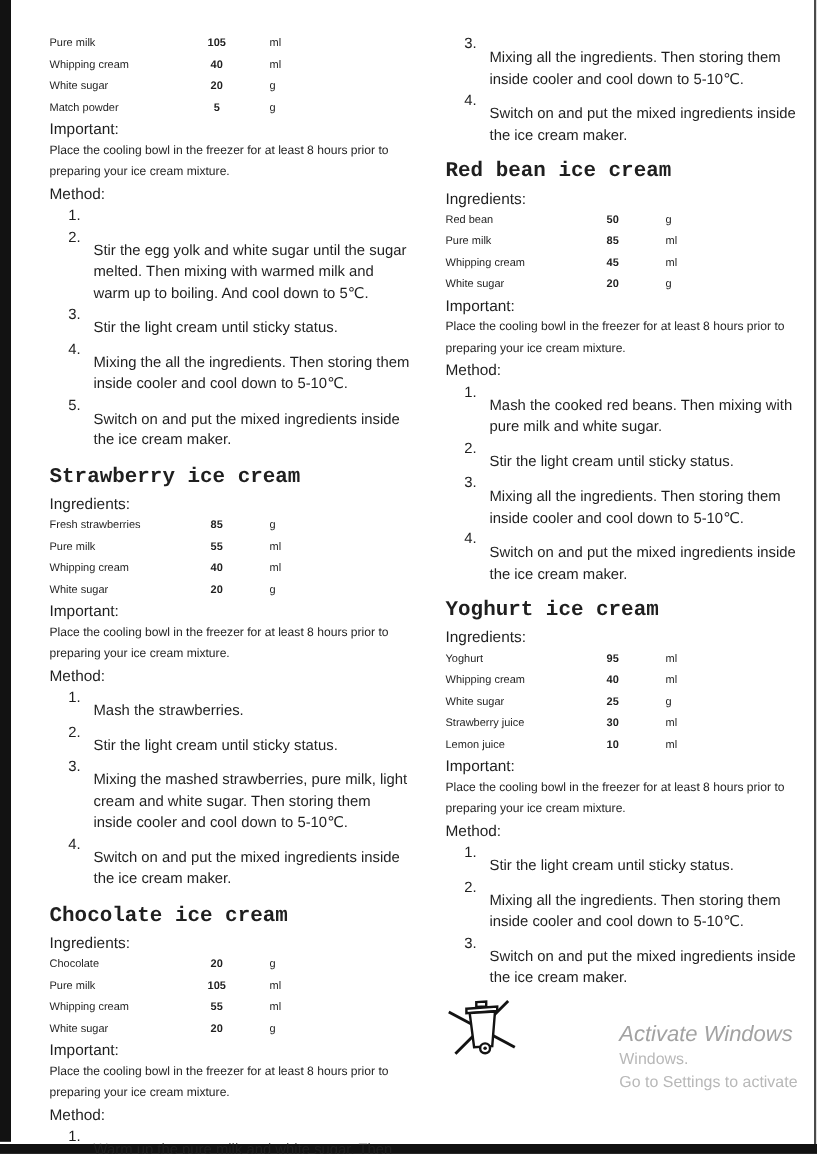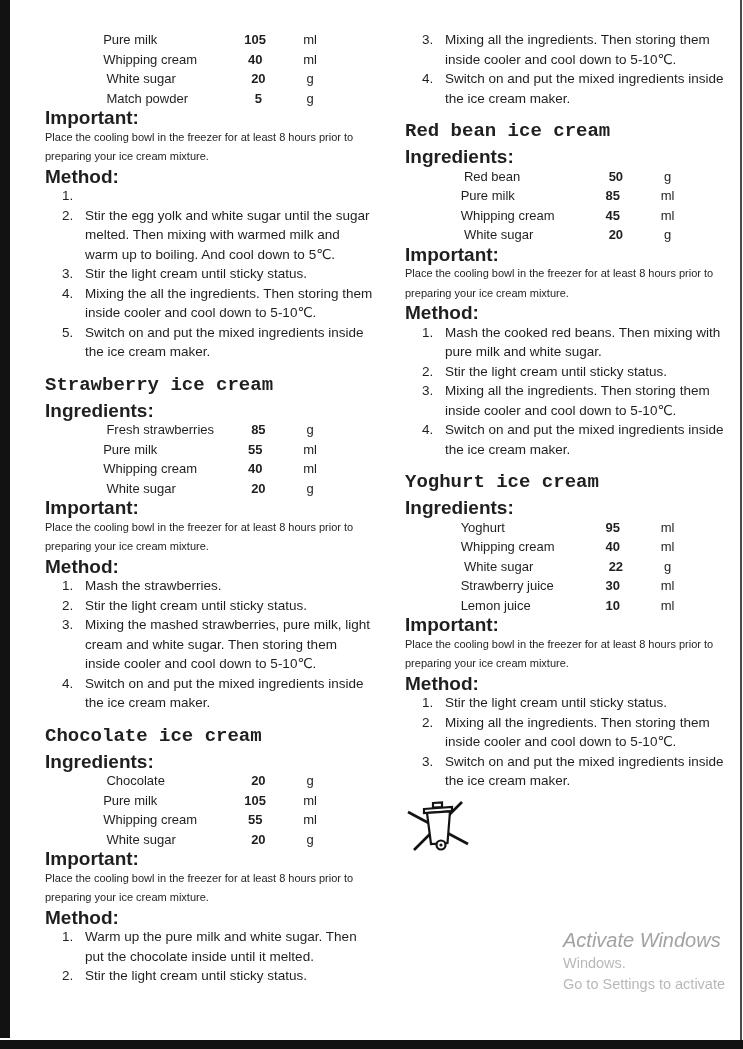--- a/index.html
+++ b/index.html
@@ -25,48 +25,47 @@
   .col-right { left: 405px; width: 325px; }
 
   .title {
     font-size: 19px;
     line-height: 23px;
     font-weight: 700;
     margin: 12px 0 4px 0;
     font-family: Liberation Mono, monospace;
   }
   .lbl {
-    font-size: 19px;
+    font-size: 14px;
     line-height: 19.5px;
-    font-weight: 700;
+    font-weight: 400;
     margin: 0;
   }
   .para {
     font-size: 11px;
     line-height: 19.5px;
     margin: 0;
   }
   .ing-row {
     display: flex;
-    font-size: 13px;
+    font-size: 10px;
     line-height: 19.5px;
-    justify-content: center;
   }
   .ing-name { width: 120px; flex: none; }
   .ing-qty  { width: 64px; flex: none; text-align: center; white-space: nowrap; font-weight: bold; }
   .ing-unit { padding-left: 16px; }
 
   .step {
     display: flex;
     font-size: 13.5px;
     line-height: 19.5px;
     align-items: flex-start;
   }
   .step-n { width: 23px; margin-left: 17px; flex: none; }
-  .step-t { flex: 1; }
+  .step-t { flex: 1; margin-top: 12px; }
 
   .weee-block { margin-top: 8px; }
   .weee-icon svg { display: block; }
   .weee-text {
     font-size: 13.5px;
     line-height: 20px;
     width: 320px;
     margin: 2px 0 0 0;
   }
   .weee-bar {
@@ -352,21 +351,21 @@
           </div>
 
           <div class="ing-row">
             <span class="ing-name">Whipping cream</span>
             <span class="ing-qty">40</span>
             <span class="ing-unit">ml</span>
           </div>
 
           <div class="ing-row">
             <span class="ing-name">White sugar</span>
-            <span class="ing-qty">22</span>
+            <span class="ing-qty">25</span>
             <span class="ing-unit">g</span>
           </div>
 
           <div class="ing-row">
             <span class="ing-name">Strawberry juice</span>
             <span class="ing-qty">30</span>
             <span class="ing-unit">ml</span>
           </div>
 
           <div class="ing-row">

